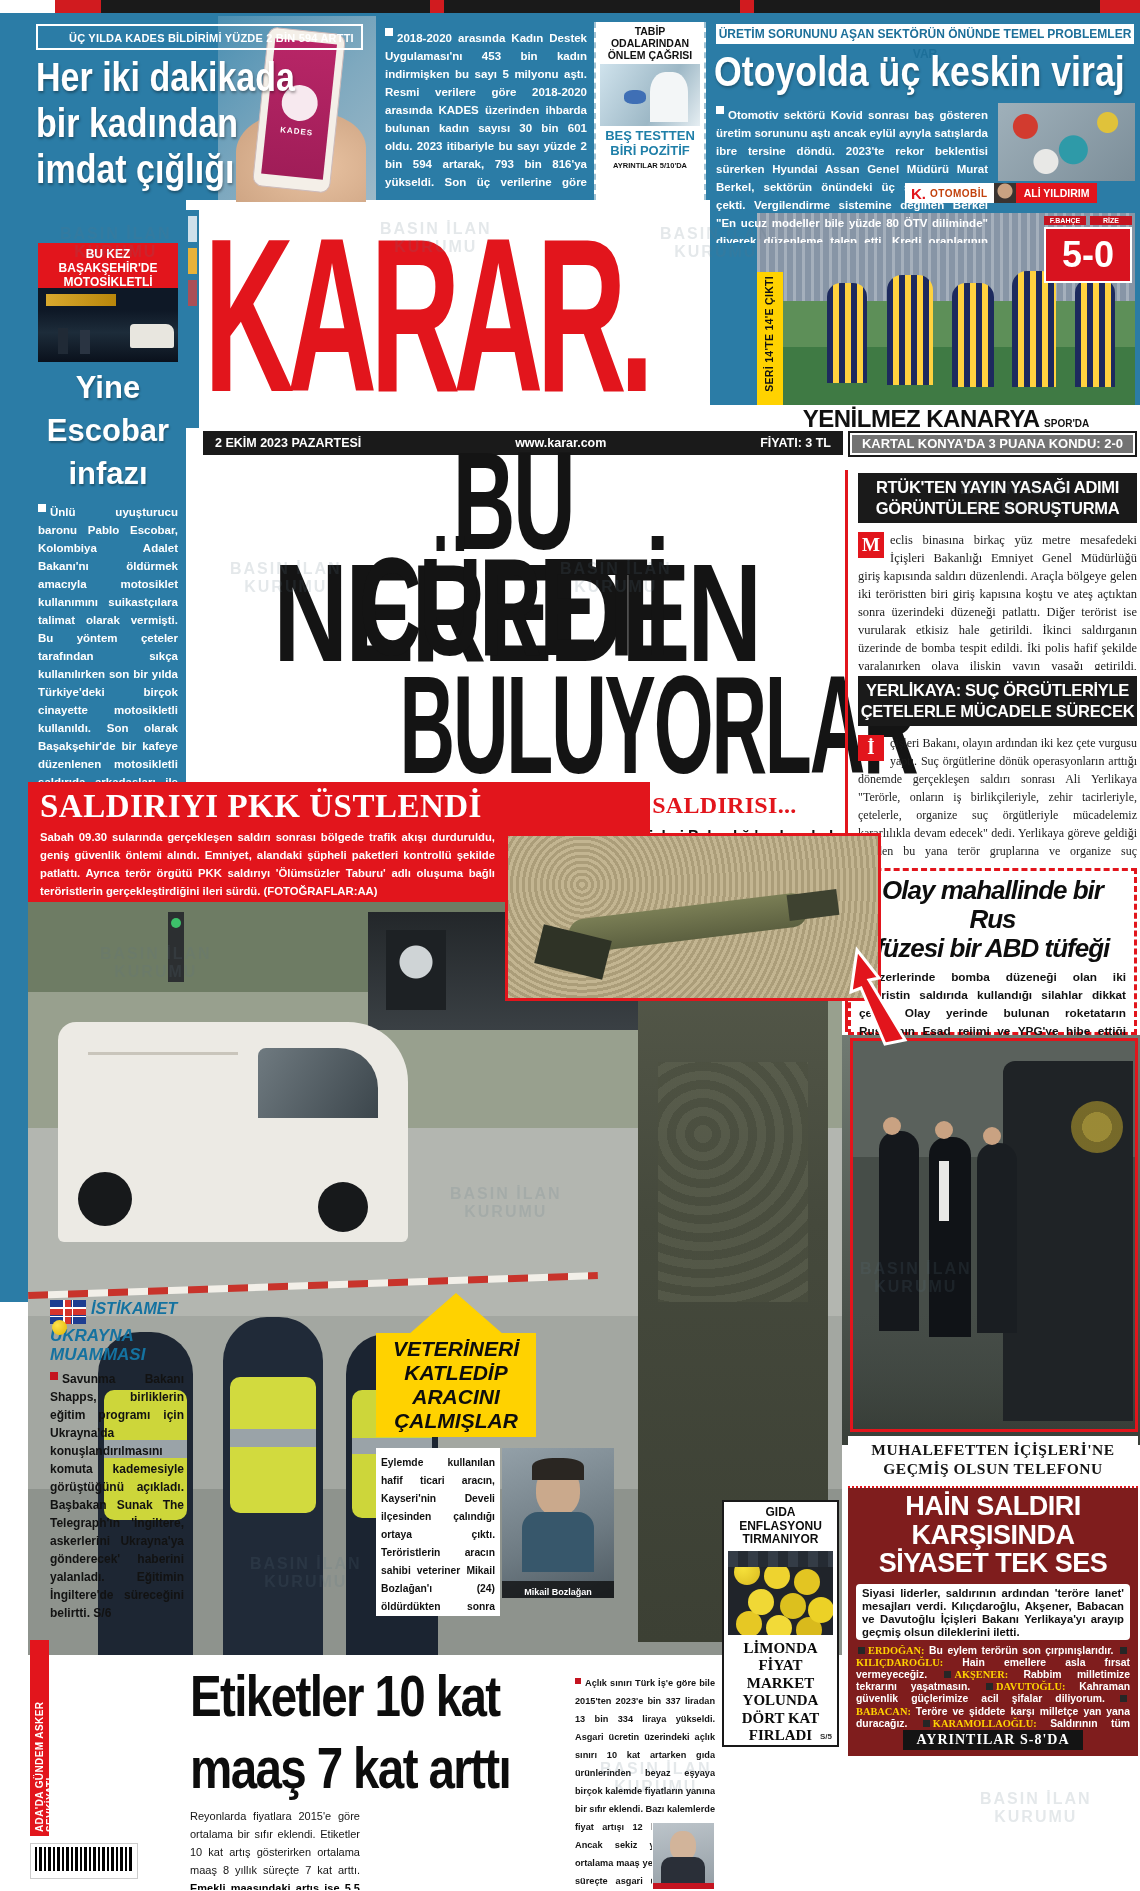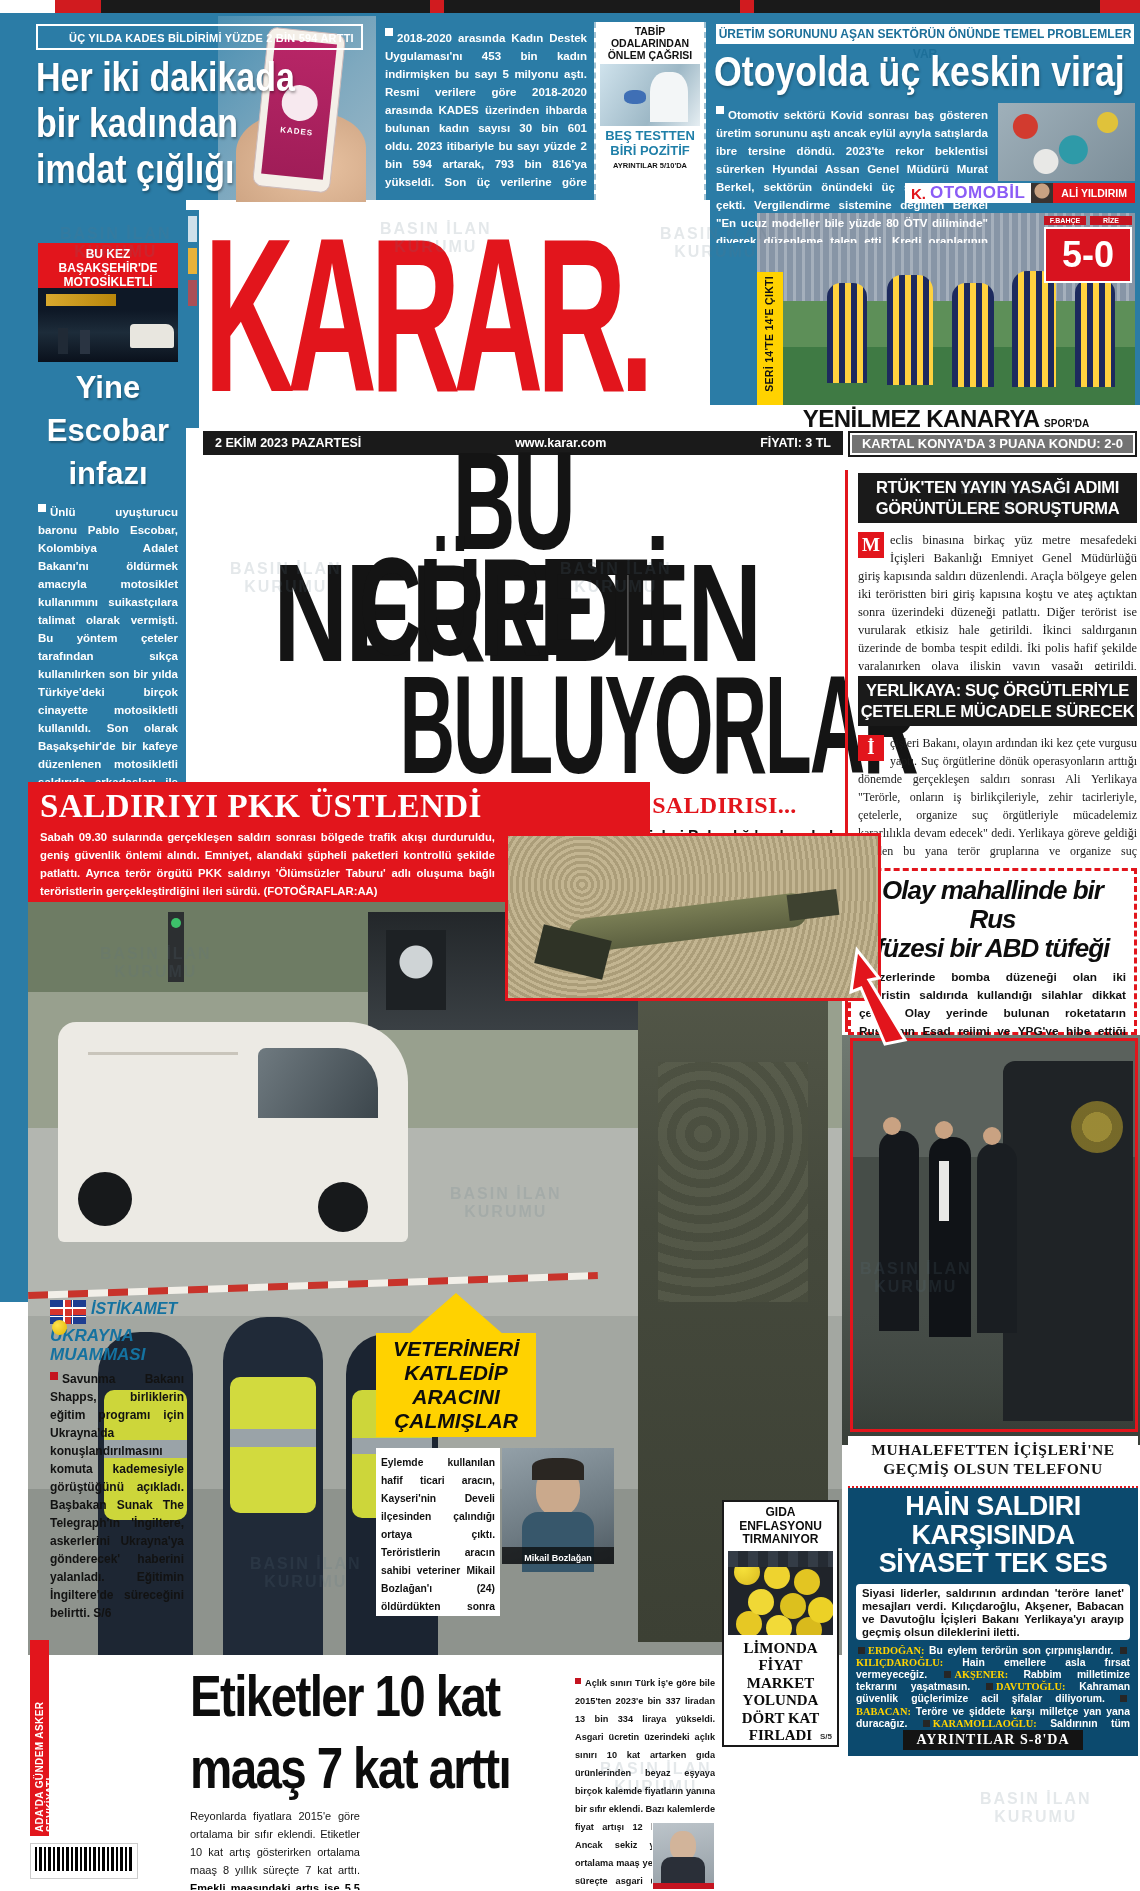--- a/index.html
+++ b/index.html
@@ -83,21 +83,21 @@
   </div>
   <div class="ab" style="left:998px;top:103px;width:137px;height:78px;z-index:2;background:
       radial-gradient(circle at 20% 30%,#d23b2f 0 12px,transparent 13px),
       radial-gradient(circle at 55% 60%,#2e9aa8 0 14px,transparent 15px),
       radial-gradient(circle at 80% 25%,#e0c23a 0 10px,transparent 11px),
       radial-gradient(circle at 35% 75%,#e8e8e6 0 12px,transparent 13px),
       linear-gradient(135deg,#9fb0ba,#7c8e99);"></div>
   <div class="ab" style="left:905px;top:183px;height:20px;z-index:3;display:flex;">
     <div style="background:#fff;display:flex;align-items:center;padding:0 6px;">
       <span class="b" style="color:#e2151c;font-size:15px;margin-right:4px;">K.</span>
-      <span class="b" style="color:#8b5cf6;font-size:17px;letter-spacing:.5px;">OTOMOBİL</span>
+      <span class="b" style="color:#c2410c;font-size:10px;letter-spacing:.5px;">OTOMOBİL</span>
     </div>
     <div style="width:22px;background:radial-gradient(circle at 50% 40%,#c9a282 0 7px,#3a3330 8px);"></div>
     <div style="background:#e2151c;display:flex;align-items:center;padding:0 8px;">
       <span class="w b" style="font-size:10.5px;">ALİ YILDIRIM</span>
     </div>
   </div>
 
   <div class="ab" style="left:38px;top:243px;width:140px;background:#e2151c;padding:4px 0;">
     <div class="pre c w b" style="font-size:12px;line-height:14px;">BU KEZ BAŞAKŞEHİR'DE
 MOTOSİKLETLİ SALDIRI</div>
@@ -282,21 +282,21 @@
   <div class="ab" style="left:408px;top:1293px;width:0;height:0;border-left:48px solid transparent;border-right:48px solid transparent;border-bottom:42px solid #ffd200;z-index:6;"></div>
   <div class="ab" style="left:376px;top:1333px;width:160px;background:#ffd200;z-index:6;padding:4px 0;">
     <div class="pre c b" style="font-size:21px;line-height:24px;font-style:italic;color:#0d0d0d;">VETERİNERİ
 KATLEDİP
 ARACINI
 ÇALMIŞLAR</div>
   </div>
   <div class="ab j clip" style="left:376px;top:1448px;width:124px;height:168px;background:#fff;z-index:6;padding:4px 5px;box-sizing:border-box;">
     <span class="b" style="font-size:10.3px;line-height:12.8px;color:#101010;">Eylemde kullanılan hafif ticari aracın, Kayseri'nin Develi ilçesinden çalındığı ortaya çıktı. Teröristlerin aracın sahibi veteriner Mikail Bozlağan'ı (24) öldürdükten sonra aracı çaldıkları ve eylemi gerçekleştirdikleri bildirildi.</span>
   </div>
-  <div class="ab" style="left:502px;top:1448px;width:112px;height:116px;background:linear-gradient(160deg,#93a0a8,#6d7a82 60%,#4e5a62);z-index:6;">
+  <div class="ab" style="left:502px;top:1448px;width:112px;height:150px;background:linear-gradient(160deg,#93a0a8,#6d7a82 60%,#4e5a62);z-index:6;">
     <div class="ab" style="left:34px;top:18px;width:44px;height:50px;background:#caa98c;border-radius:45%;"></div>
     <div class="ab" style="left:30px;top:10px;width:52px;height:22px;background:#2a2622;border-radius:40% 40% 0 0;"></div>
     <div class="ab" style="left:20px;top:64px;width:72px;height:60px;background:#37576b;border-radius:16px 16px 0 0;"></div>
     <div class="ab c" style="left:0;bottom:0;width:100%;height:17px;background:rgba(10,10,10,.75);">
       <span class="w b" style="font-size:9px;line-height:17px;">Mikail Bozlağan</span>
     </div>
   </div>
 
   <div class="ab" style="left:50px;top:1300px;width:134px;">
     <div style="display:flex;align-items:flex-start;gap:5px;">
@@ -356,21 +356,21 @@
 YOLUNDA
 DÖRT KAT
 FIRLADI</div>
     <span class="b" style="position:absolute;right:5px;bottom:4px;font-size:8px;color:#333;">S/5</span>
   </div>
 
   <div class="ab c" style="left:848px;top:1436px;width:290px;height:52px;background:#fff;border-bottom:2px dotted #e2151c;box-sizing:border-box;padding-top:4px;">
     <span class="pre b serif" style="font-size:15.5px;line-height:19px;color:#151515;letter-spacing:.5px;">MUHALEFETTEN İÇİŞLERİ'NE
 GEÇMİŞ OLSUN TELEFONU</span>
   </div>
-  <div class="ab" style="left:848px;top:1488px;width:290px;height:268px;background:#0c4a6e;padding:4px 8px;box-sizing:border-box;">
+  <div class="ab" style="left:848px;top:1488px;width:290px;height:268px;background:#7f1d1d;padding:4px 8px;box-sizing:border-box;">
     <div class="pre c w b" style="font-size:27px;line-height:28.5px;letter-spacing:-.5px;">HAİN SALDIRI
 KARŞISINDA
 SİYASET TEK SES</div>
     <div style="margin-top:6px;background:#fff;border-radius:4px;padding:3px 6px;height:50px;overflow:hidden;">
       <span class="b j" style="font-size:11.3px;line-height:13.3px;color:#101010;display:block;text-align:justify;">Siyasi liderler, saldırının ardından 'teröre lanet' mesajları verdi. Kılıçdaroğlu, Akşener, Babacan ve Davutoğlu İçişleri Bakanı Yerlikaya'yı arayıp geçmiş olsun dileklerini iletti.</span>
     </div>
     <div class="j clip" style="margin-top:5px;height:84px;font-size:10.4px;line-height:12.2px;">
       <span class="sqd"></span><span class="b serif" style="color:#ffd200;">ERDOĞAN:</span> <span class="w b">Bu eylem terörün son çırpınışlarıdır.</span>
       <span class="sqd"></span><span class="b serif" style="color:#ffd200;">KILIÇDAROĞLU:</span> <span class="w b">Hain emellere asla fırsat vermeyeceğiz.</span>
       <span class="sqd"></span><span class="b serif" style="color:#ffd200;">AKŞENER:</span> <span class="w b">Rabbim milletimize tekrarını yaşatmasın.</span>

